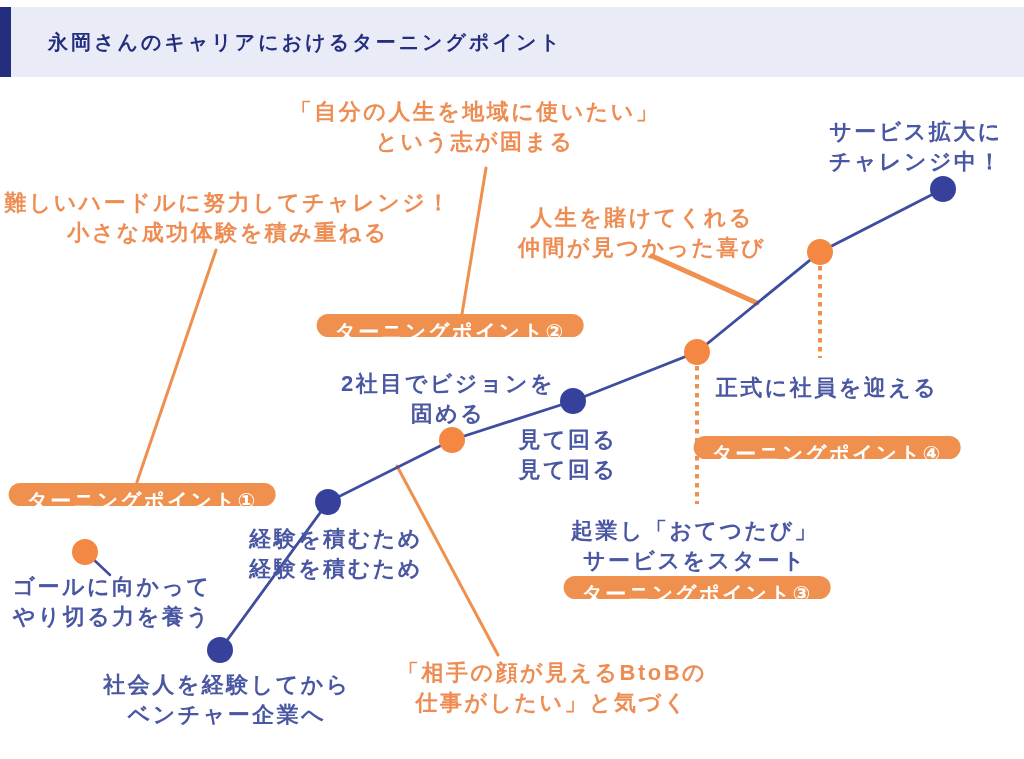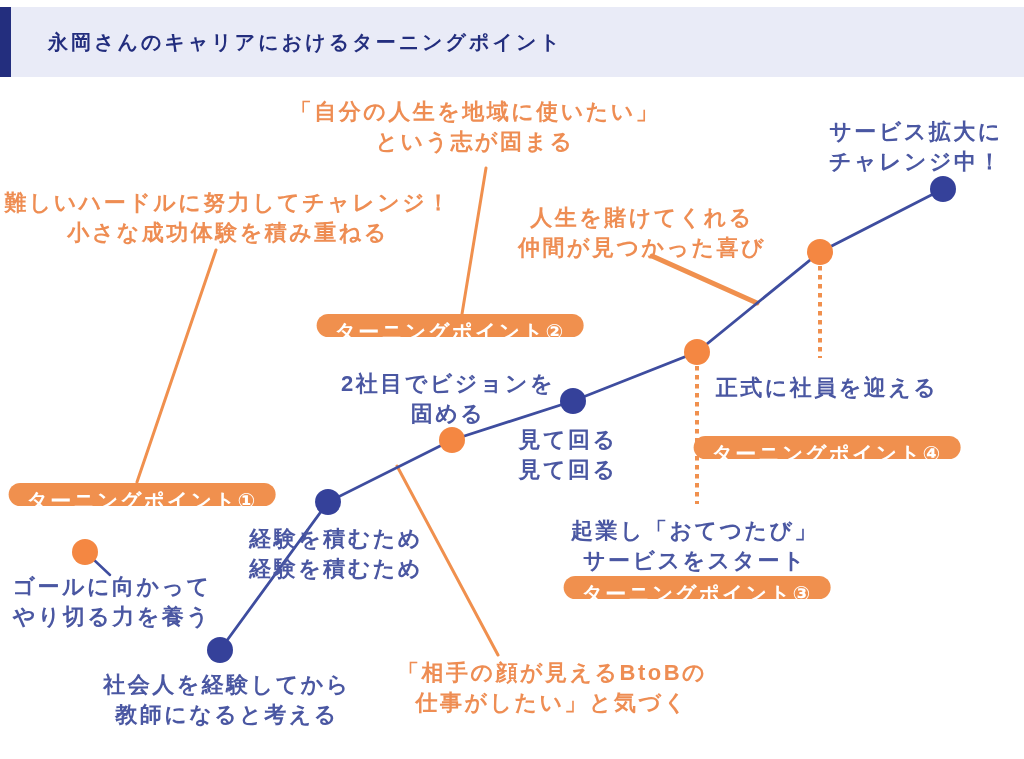--- a/index.html
+++ b/index.html
@@ -102,21 +102,21 @@
   <div class="ann navy" style="left:336px;top:516px;">
     <span class="ln">経験を積むため</span>
     <span class="ln">経験を積むため</span>
   </div>
   <div class="ann navy" style="left:112px;top:564px;">
     <span class="ln">ゴールに向かって</span>
     <span class="ln">やり切る力を養う</span>
   </div>
   <div class="ann navy" style="left:227px;top:662px;">
     <span class="ln">社会人を経験してから</span>
-    <span class="ln">教師になると考える</span>
+    <span class="ln">ベンチャー企業へ</span>
   </div>
 
   <div class="badge" style="left:142px;top:483px;">ターニングポイント①</div>
   <div class="badge" style="left:450px;top:314px;">ターニングポイント②</div>
   <div class="badge" style="left:697px;top:576px;">ターニングポイント③</div>
   <div class="badge" style="left:827px;top:436px;">ターニングポイント④</div>
 
 </div>
 
 </body></html>

